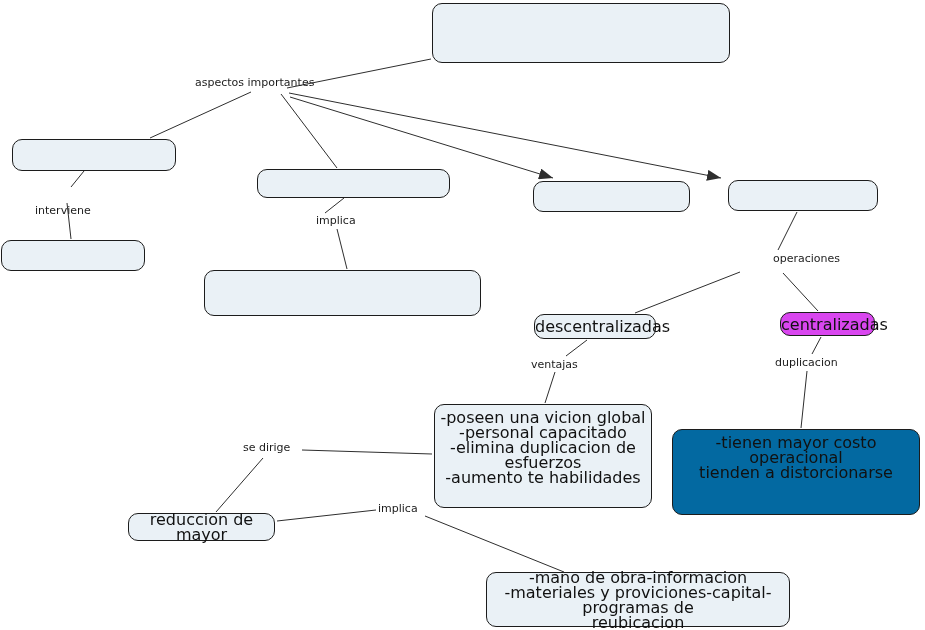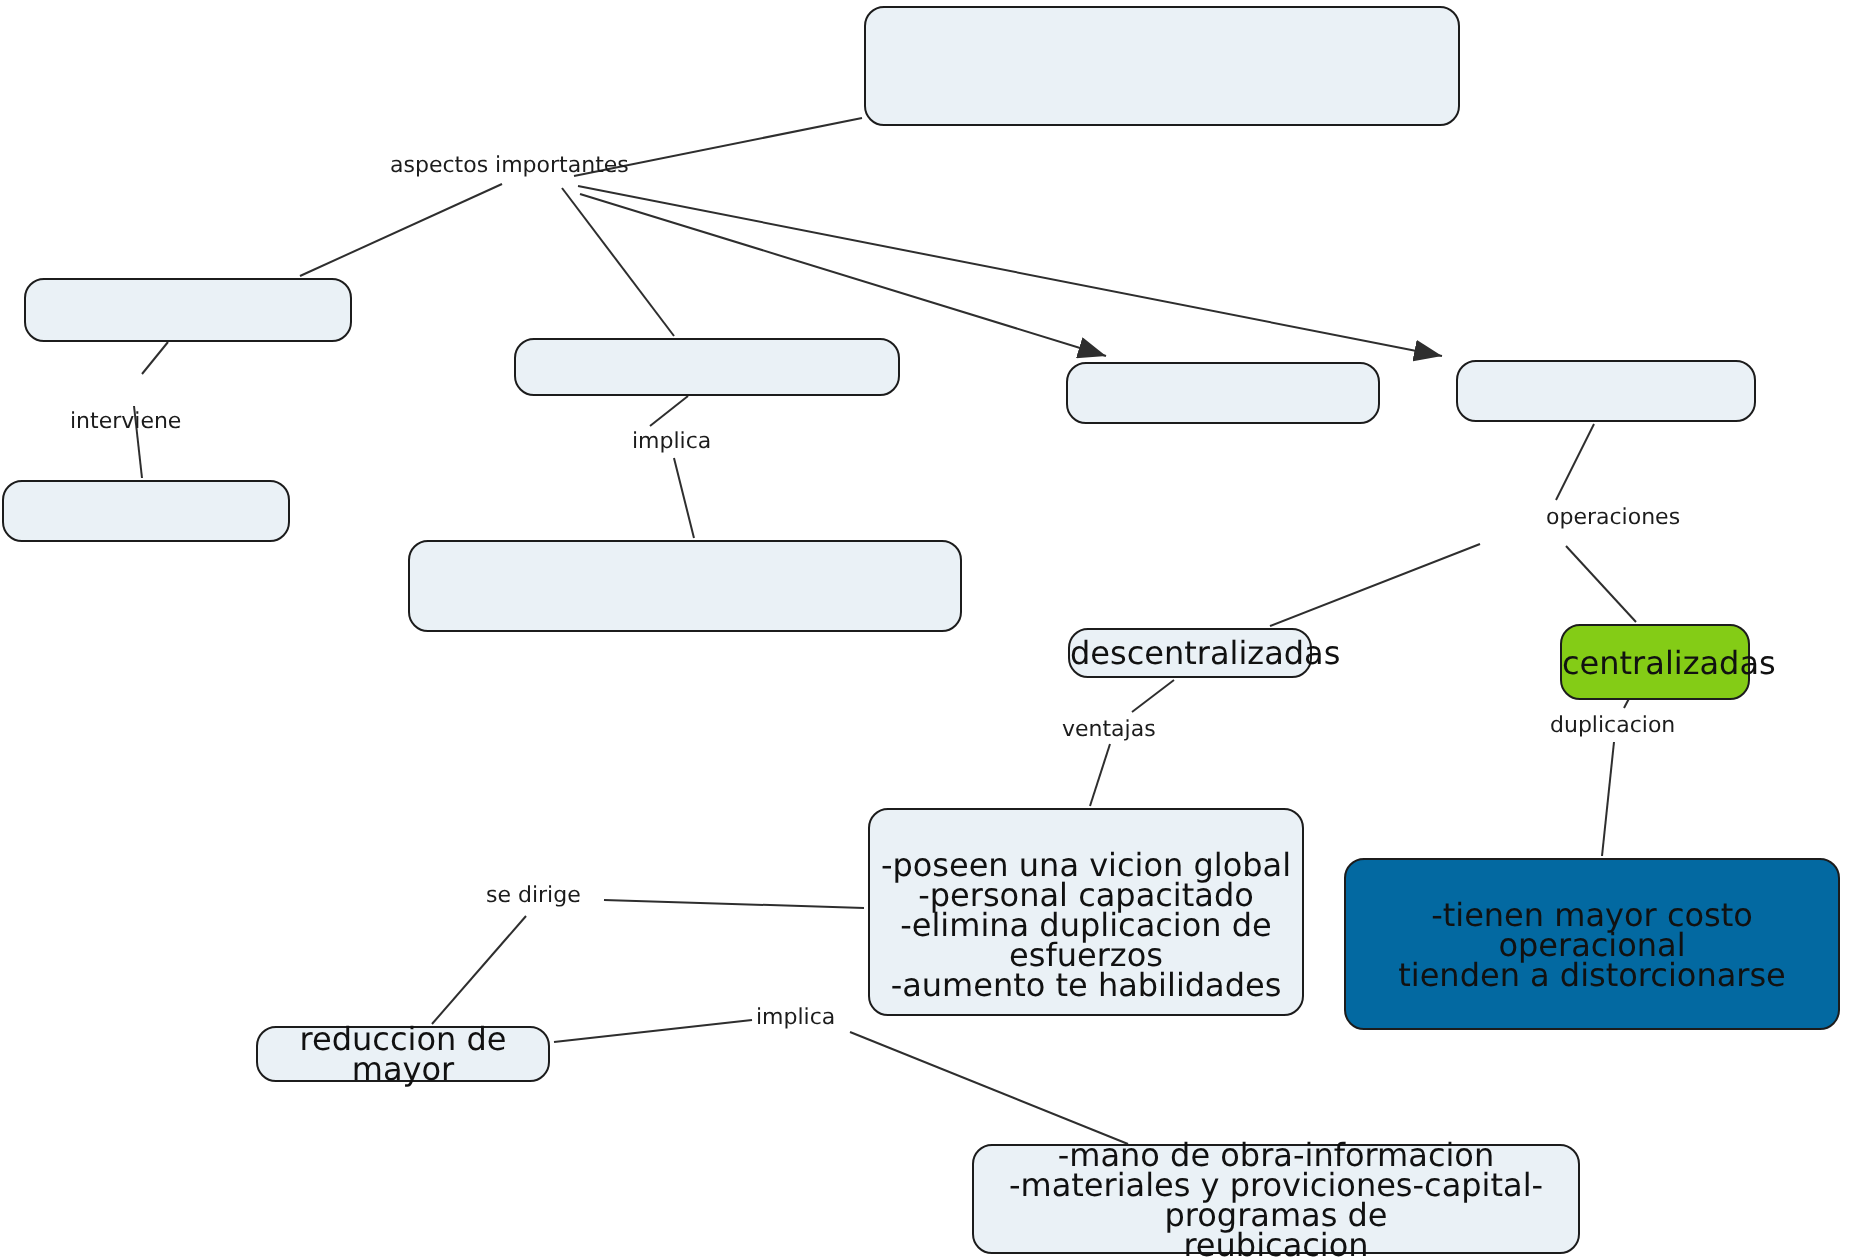--- a/index.html
+++ b/index.html
@@ -29,21 +29,21 @@
     display: flex;
     align-items: center;
     justify-content: center;
     text-align: center;
     font-size: 16px;
     line-height: 15px;
     color: #111111;
   }
   .node.v-top {
     align-items: flex-start;
-    padding-top: 20px;
+    padding-top: 5px;
   }
   .node-text { width: 100%; }
   .edge-label {
     position: absolute;
     font-size: 11px;
     line-height: 13px;
     color: #1c1c1c;
     white-space: nowrap;
   }
 </style>
@@ -101,21 +101,21 @@
         <div class="node-text"></div>
       </div>
       <div class="node" style="left: 728px; top: 180px; width: 150px; height: 31px; background: rgb(234, 241, 246); border-color: rgb(28, 28, 28); color: rgb(17, 17, 17);">
         <div class="node-text"></div>
       </div>
       <div class="node" style="left: 534px; top: 314px; width: 122px; height: 25px; background: rgb(234, 241, 246); border-color: rgb(28, 28, 28); color: rgb(17, 17, 17);">
         <div class="node-text">
           <div>descentralizadas</div>
         </div>
       </div>
-      <div class="node" style="left: 780px; top: 312px; width: 95px; height: 38px; background: #84cc16; border-color: rgb(28, 28, 28); color: rgb(17, 17, 17); justify-content: flex-end;">
+      <div class="node" style="left: 780px; top: 312px; width: 95px; height: 24px; background: #d946ef; border-color: rgb(28, 28, 28); color: rgb(17, 17, 17); justify-content: flex-end;">
         <div class="node-text">
           <div>centralizadas</div>
         </div>
       </div>
       <div class="node v-top" style="left: 434px; top: 404px; width: 218px; height: 104px; background: rgb(234, 241, 246); border-color: rgb(28, 28, 28); color: rgb(17, 17, 17);">
         <div class="node-text">
           <div>-poseen una vicion global</div>
           <div>-personal capacitado</div>
           <div>-elimina duplicacion de esfuerzos</div>
           <div>-aumento te habilidades</div>

